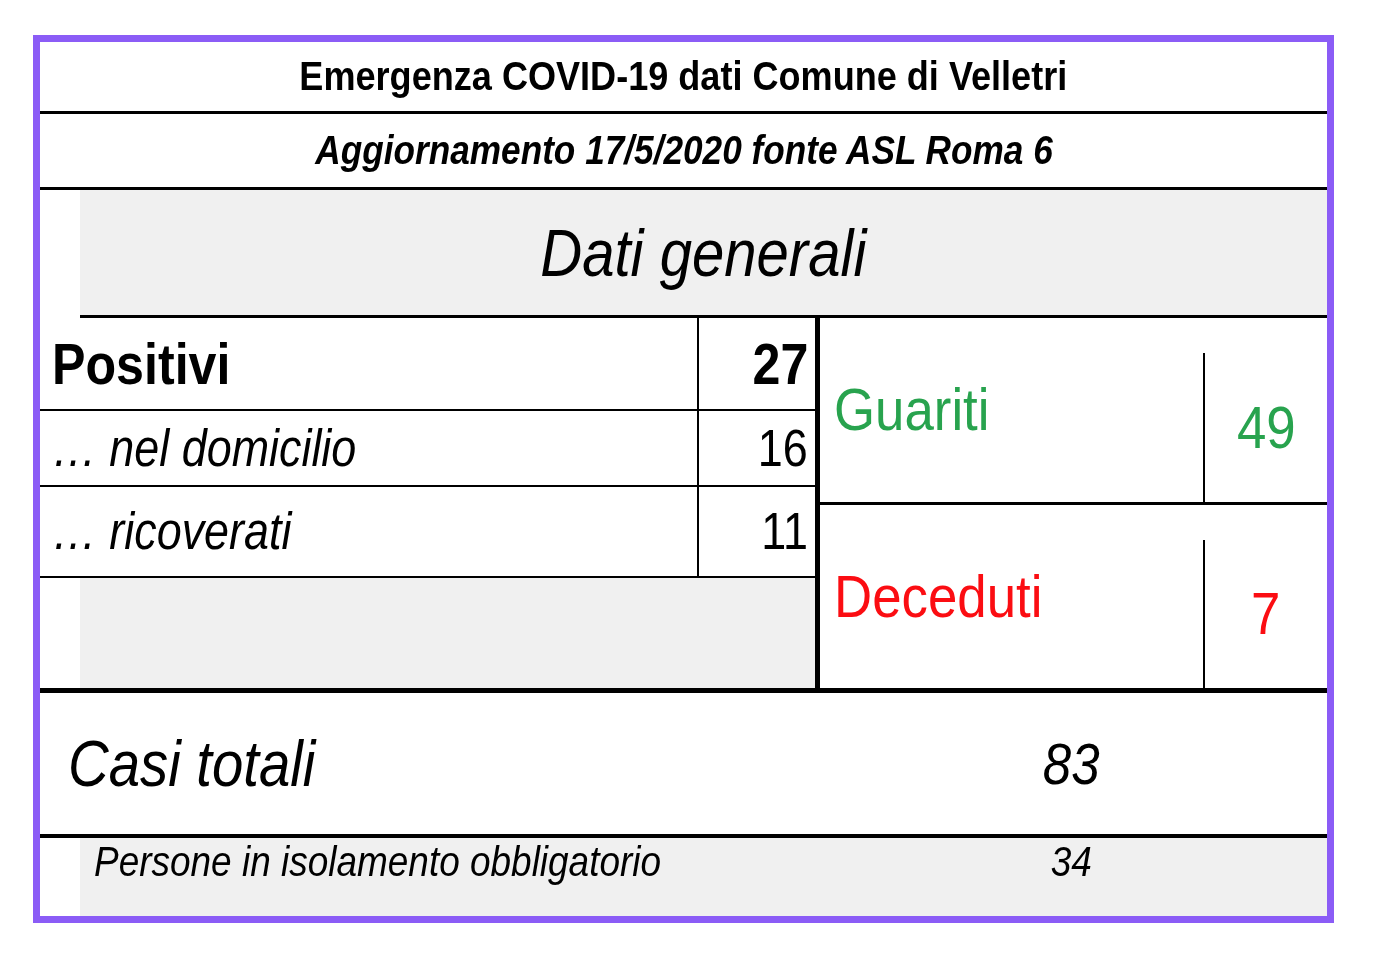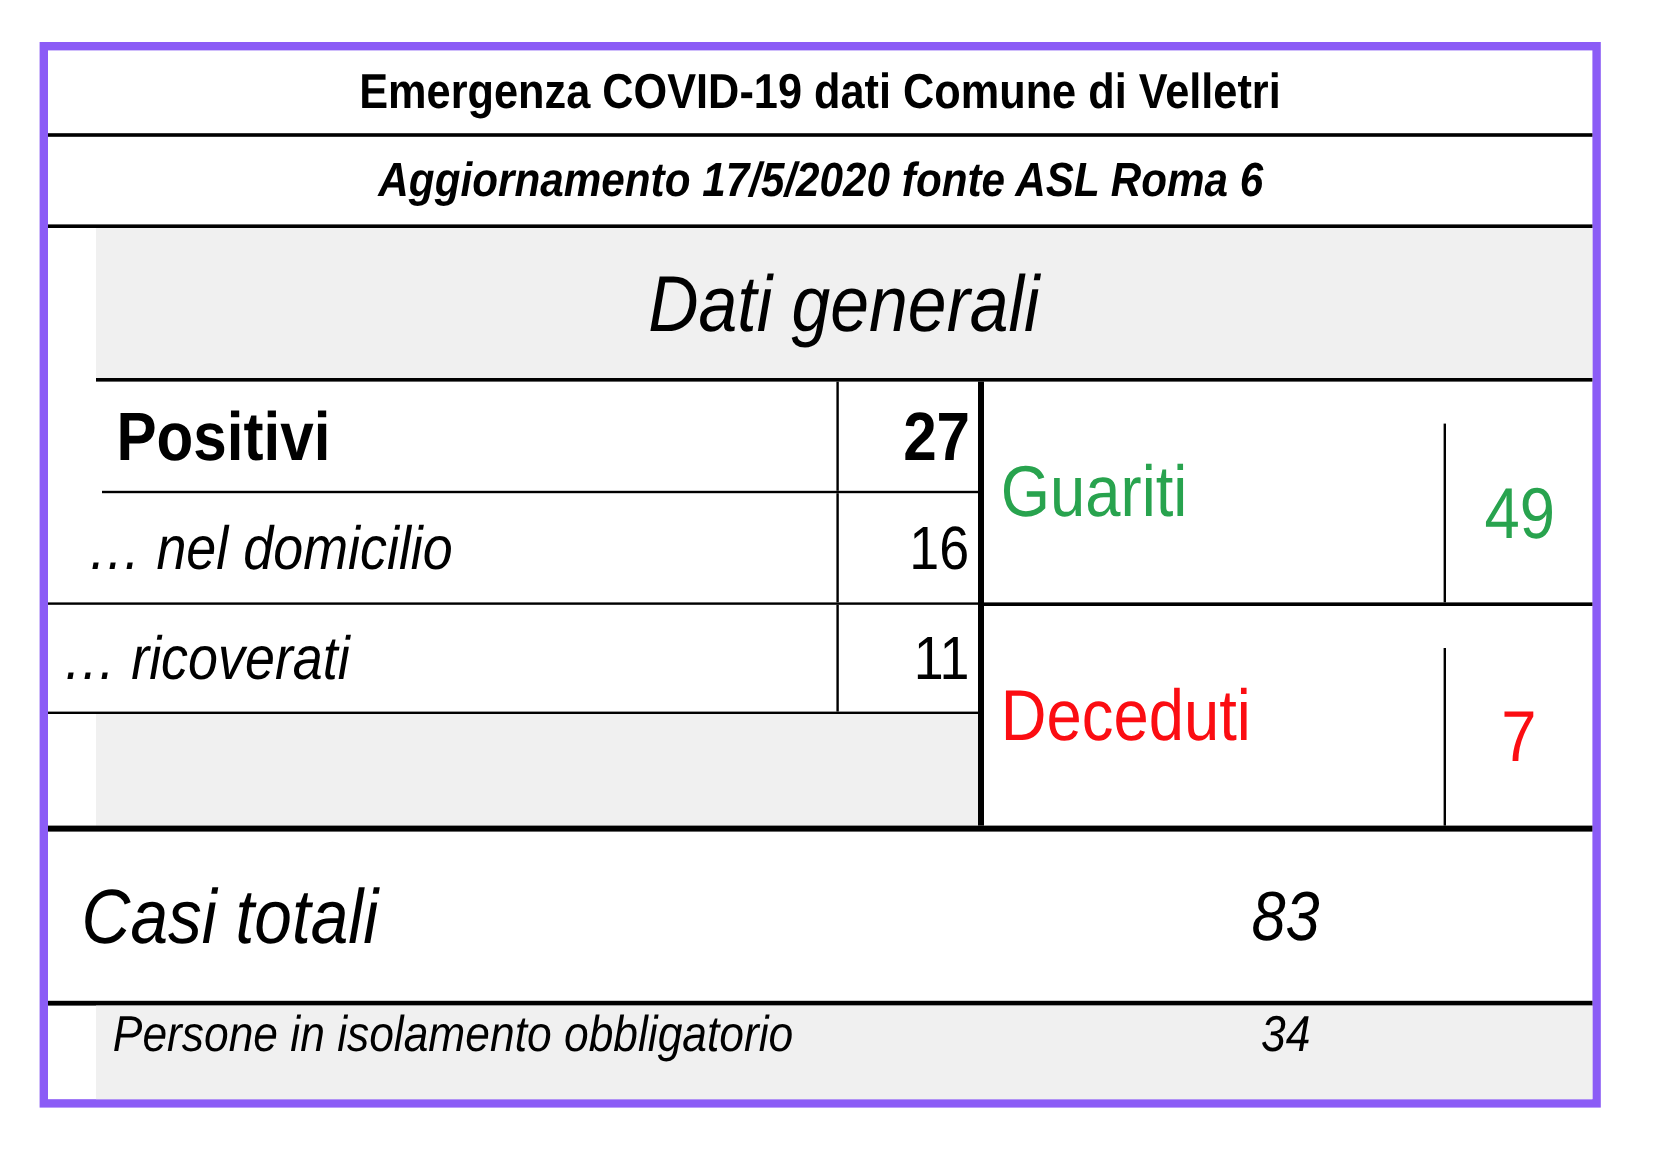--- a/index.html
+++ b/index.html
@@ -54,22 +54,22 @@
 
   
   .r-mid { flex: 1; min-height: 0; display: flex; }
   .left-block {
     width: 780px;
     box-sizing: border-box;
     border-right: 5px solid #000;
     display: flex; flex-direction: column;
   }
   .lrow { box-sizing: border-box; display: flex; }
-  .lrow-positivi   { height: 93px; border-bottom: 2px solid #000; margin-left: 45px; }
-  .lrow-domicilio  { height: 93px; border-bottom: 2px solid #000; padding-left: 21px; }
+  .lrow-positivi   { height: 93px; border-bottom: 2px solid #000; }
+  .lrow-domicilio  { height: 76px; border-bottom: 2px solid #000; }
   .lrow-ricoverati { height: 91px; border-bottom: 2px solid #000; }
   .lrow-spacer     { flex: 1; }
   .lcell-label {
     flex: 1; min-width: 0;
     display: flex; align-items: center;
     padding-left: 12px;
   }
   .lcell-value {
     width: 118px;
     box-sizing: border-box;

